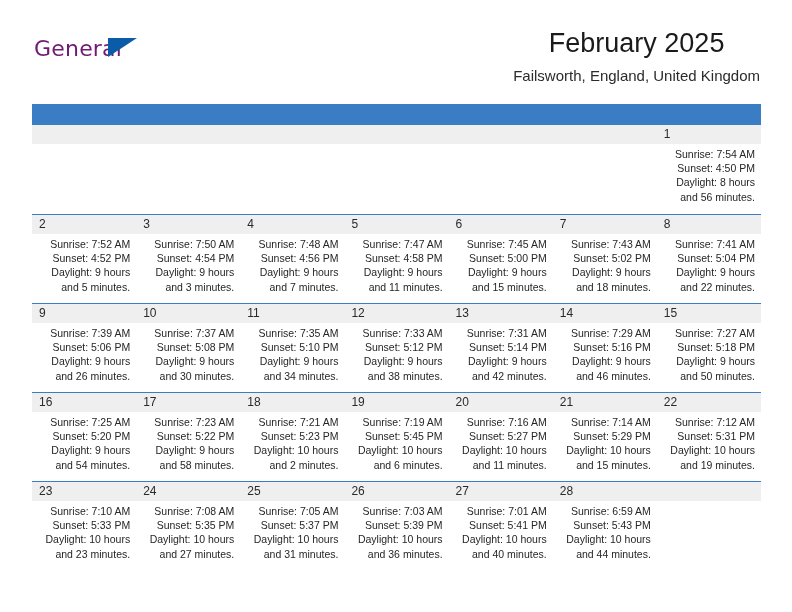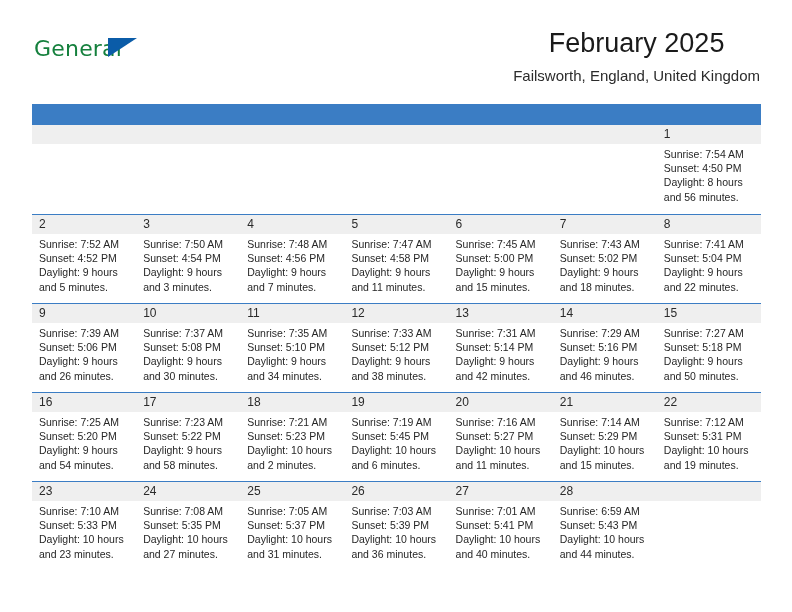--- a/index.html
+++ b/index.html
@@ -35,21 +35,21 @@
     top: 10px;
     width: 150px;
     height: 52px;
   }
   .logo-general {
     position: absolute;
     left: 0;
     top: 0;
     font-size: 22px;
     letter-spacing: 0.2px;
-    color: #15803d;
+    color: #701a75;
     font-family: "DejaVu Sans", sans-serif;
     font-weight: 400;
   }
   .logo-blue {
     position: absolute;
     left: 56px;
     top: 21px;
     font-size: 22px;
     letter-spacing: 0.2px;
     color: #1271c0;
@@ -139,20 +139,21 @@
   }
   .day-cell.empty .day-number-band {
     background: #efefef;
   }
   .day-info {
     padding: 3px 6px 0 7px;
     font-size: 10.5px;
     line-height: 14.2px;
     color: #262626;
     font-family: "Liberation Sans", sans-serif;
+    text-align: right;
   }
   .day-info div {
     white-space: normal;
   }
 </style>
 </head>
 <body>
 
 <div class="page">
 

